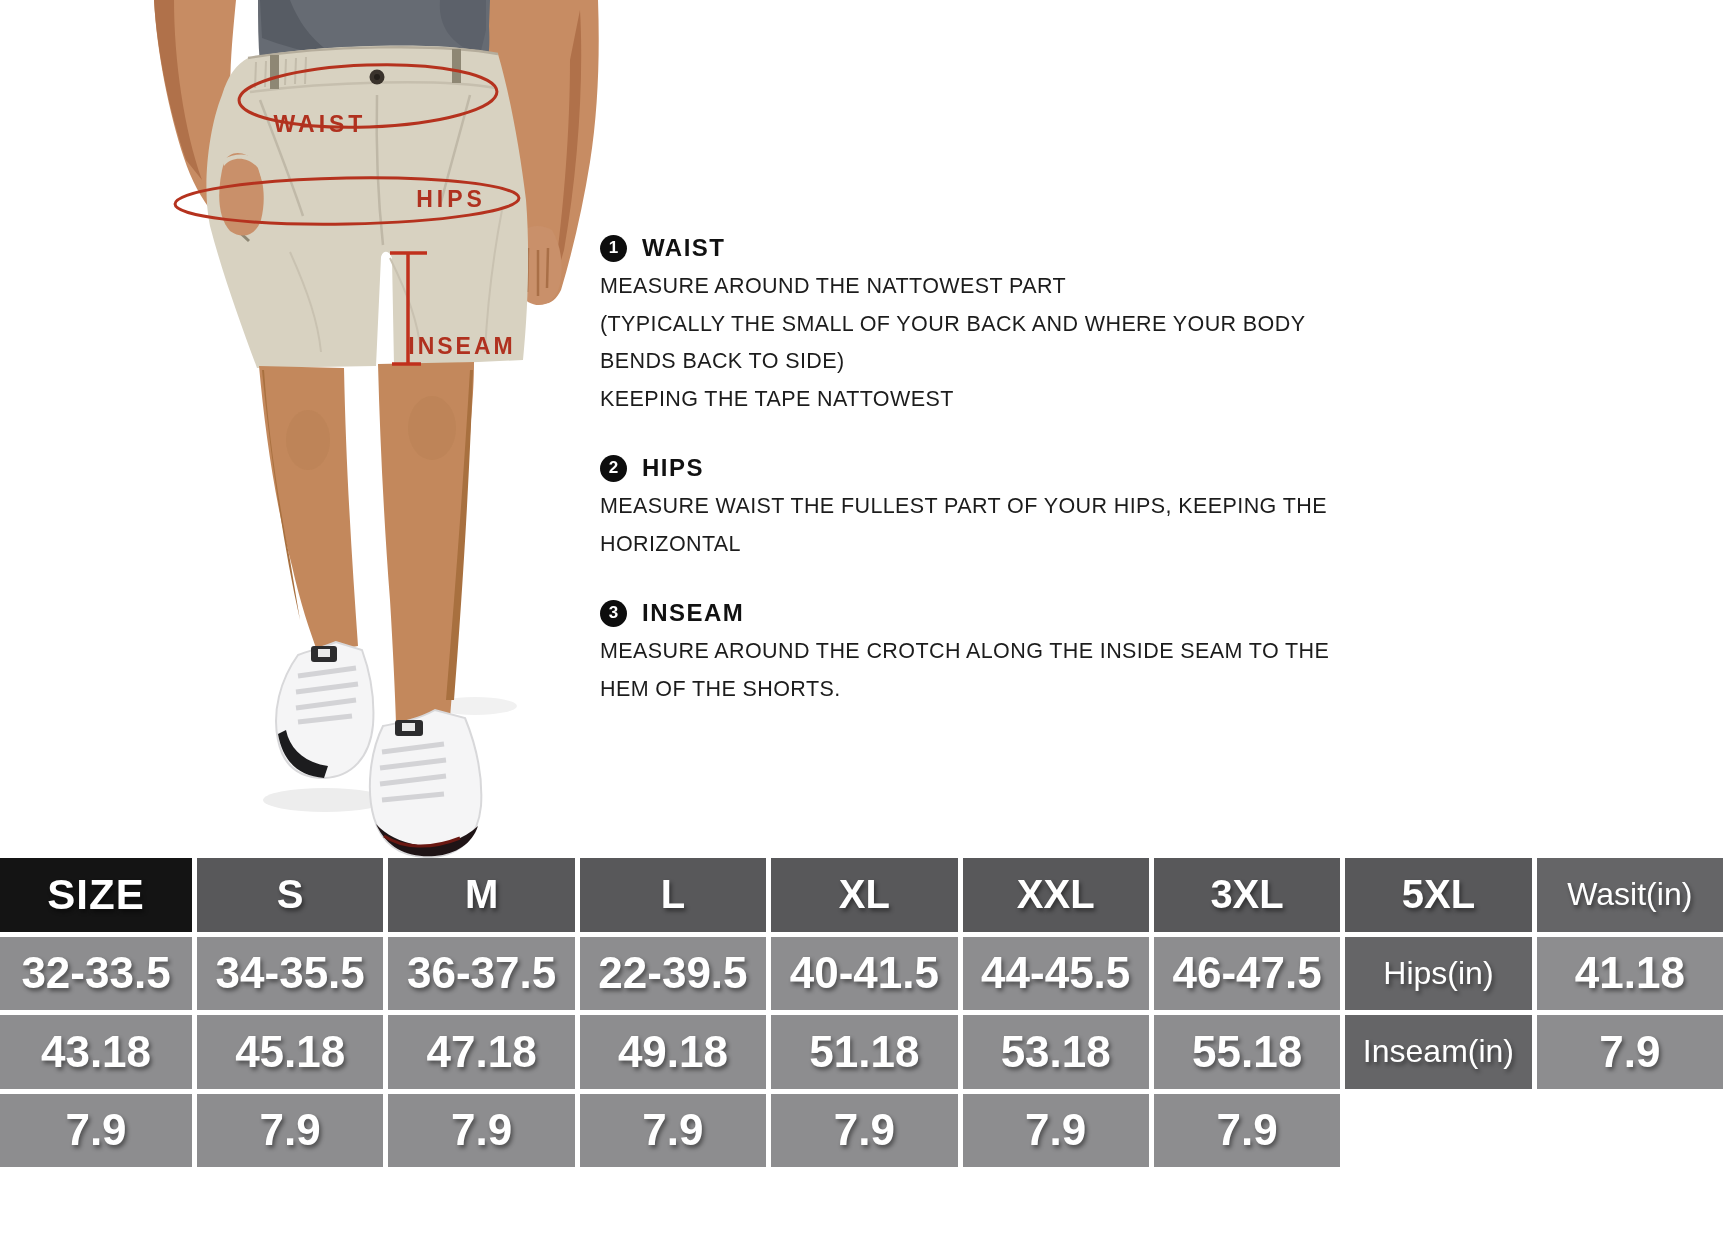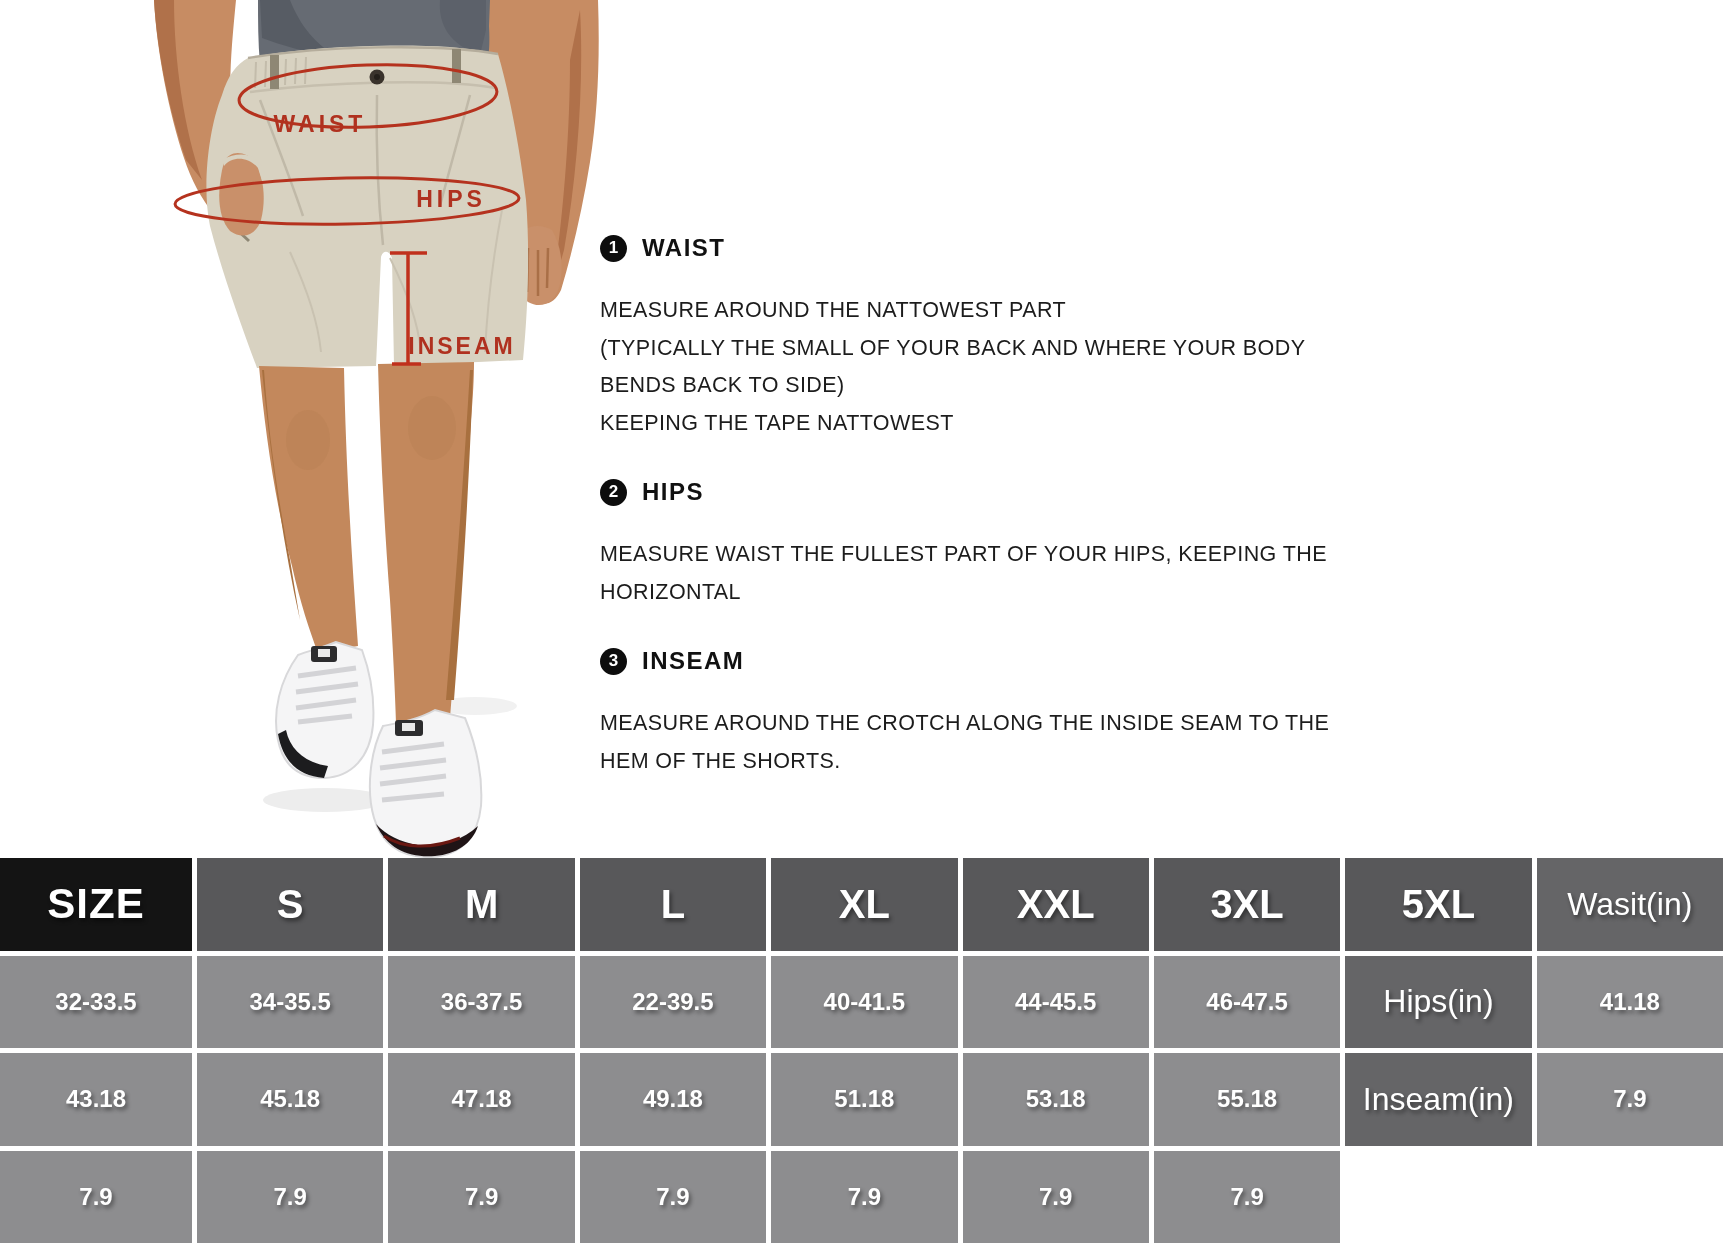--- a/index.html
+++ b/index.html
@@ -14,40 +14,40 @@
   .instructions{position:absolute;left:600px;top:228px;width:780px;color:#1b1b1b;}
   .ins-sec{margin:0;}
   .ins-sec + .ins-sec{margin-top:30px;}
   .ins-head{display:flex;align-items:center;gap:15px;height:40px;}
   .num-badge{
     width:27px;height:27px;border-radius:50%;background:#0d0d0d;color:#ffffff;
     display:flex;align-items:center;justify-content:center;
     font-size:17px;font-weight:700;flex:0 0 auto;
   }
   .ins-title{font-size:24px;font-weight:600;letter-spacing:1.5px;color:#111;}
-  .ins-lines{margin-top:24px;}
+  .ins-lines{margin-top:0;}
   .ins-line{
     font-size:21.5px;line-height:37.5px;letter-spacing:.4px;
     white-space:nowrap;color:#1c1c1c;
   }
   
   .size-table{
-    position:absolute;left:0;top:858px;width:1723px;height:385px;
+    position:absolute;left:0;top:858px;width:1723px;height:309px;
     display:grid;grid-template-columns:192px repeat(8,1fr);
     grid-template-rows:repeat(4,1fr);gap:5px;background:#ffffff;
   }
   .cell{
     display:flex;align-items:center;justify-content:center;
     color:#ffffff;text-shadow:2px 3px 4px rgba(0,0,0,.45);
     user-select:none;
   }
   .cell.corner{background:#141414;font-size:42px;font-weight:700;letter-spacing:1px;}
   .cell.hdr{background:#58585a;font-size:40px;font-weight:700;}
   .cell.lbl{background:#656567;font-size:32px;font-weight:400;}
-  .cell.val{background:#8d8d8f;font-size:24px;font-weight:600;}
+  .cell.val{background:#8d8d8f;font-size:44px;font-weight:600;}
 </style>
 </head>
 <body>
 
 <div class="figure-wrap">
 <svg viewBox="0 0 460 858" width="460" height="858">
 
   <ellipse cx="185" cy="800" rx="62" ry="12" fill="#ededed"></ellipse>
   <ellipse cx="335" cy="706" rx="42" ry="9" fill="#f1f1f1"></ellipse>
 

